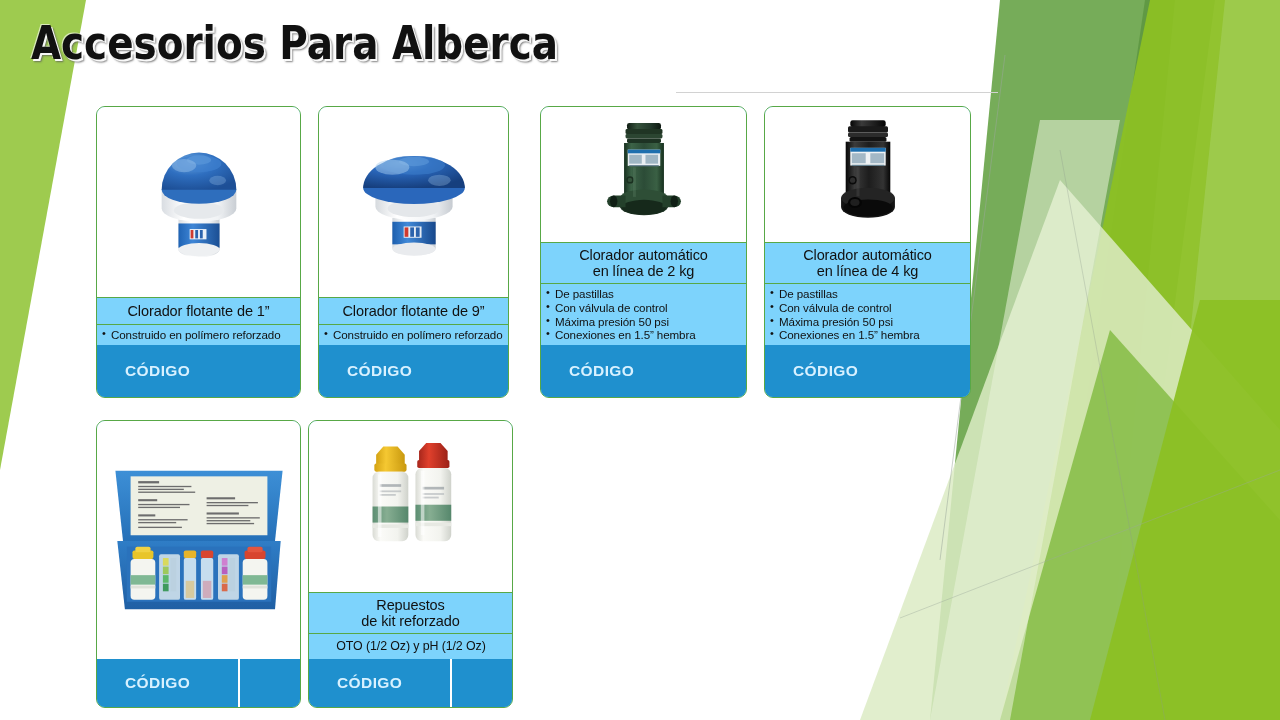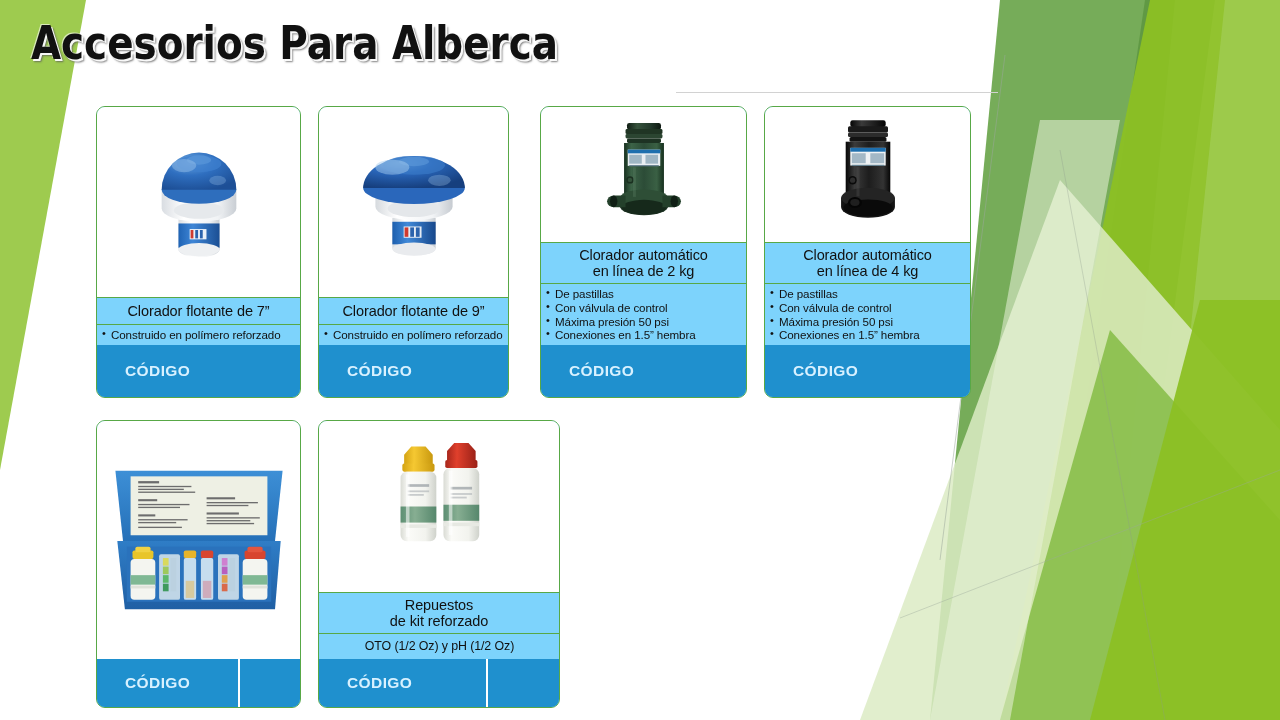--- a/index.html
+++ b/index.html
@@ -96,21 +96,21 @@
   }
 
   
   #card-0{left:96px;  top:106px; width:205px; height:292px;}
   #card-1{left:318px; top:106px; width:191px; height:292px;}
   #card-2{left:540px; top:106px; width:207px; height:292px;}
   #card-3{left:764px; top:106px; width:207px; height:292px;}
   #card-0 .code,#card-1 .code,#card-2 .code,#card-3 .code{height:52px;}
   
   #card-4{left:96px;  top:420px; width:205px; height:288px;}
-  #card-5{left:318px; top:420px; width:242px; height:288px;}
+  #card-5{left:308px; top:420px; width:205px; height:288px;}
   #card-4 .code,#card-5 .code{height:48px;}
 
   
   .photo svg{max-width:100%;max-height:100%;}
 </style>
 </head>
 <body>
 
 <div id="slide">
 
@@ -173,21 +173,21 @@
         <ellipse cx="80" cy="84" rx="27" ry="9" fill="#e6e9ec"></ellipse>
 
         <ellipse cx="80" cy="62" rx="40" ry="15" fill="#2e6ebd"></ellipse>
         <path d="M40,62 a40,40 0 0 1 80,0 Z" fill="url(#dome7)"></path>
         <ellipse cx="80" cy="34" rx="24" ry="9" fill="#3d7fcd" opacity=".75"></ellipse>
         <ellipse cx="80" cy="30" rx="13" ry="5" fill="#5a97da" opacity=".7"></ellipse>
         <ellipse cx="64" cy="36" rx="13" ry="7" fill="#9cc3ea" opacity=".45"></ellipse>
         <ellipse cx="100" cy="52" rx="9" ry="5" fill="#9cc3ea" opacity=".30"></ellipse>
       </svg>
     </div>
-    <div class="title-cell">Clorador flotante de 7”</div>
+    <div class="title-cell">Clorador flotante de 1”</div>
     <div class="specs">
       <ul>
         <li><span>Construido en polímero reforzado</span></li>
       </ul>
     </div>
     <div class="code">CÓDIGO</div>
   </div>
 
   <div class="card" id="card-1">
     <div class="photo">

